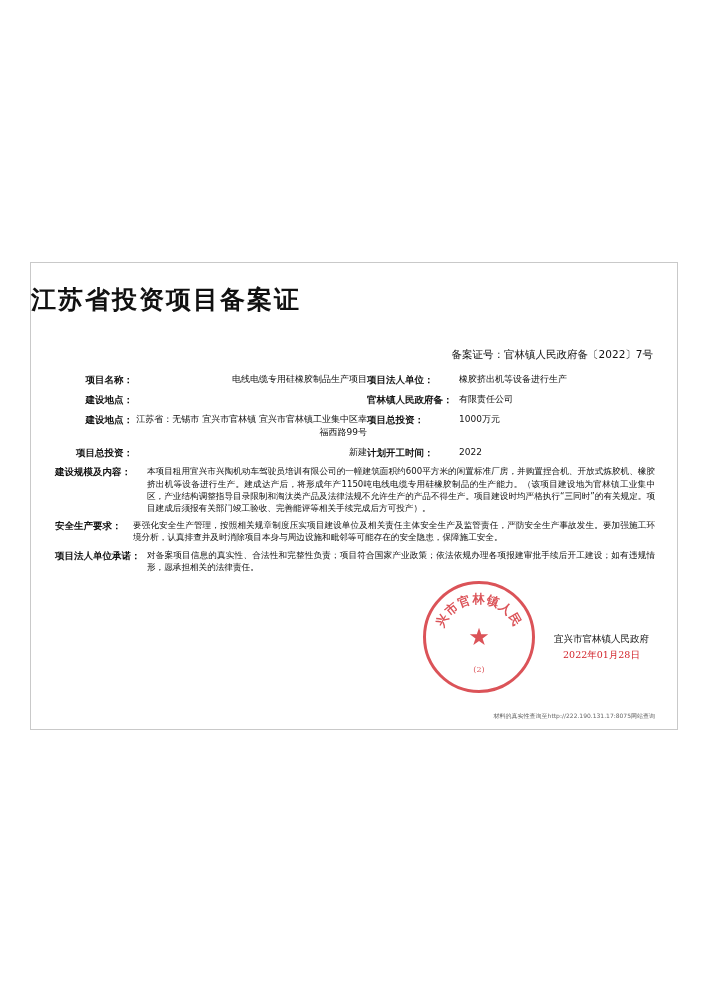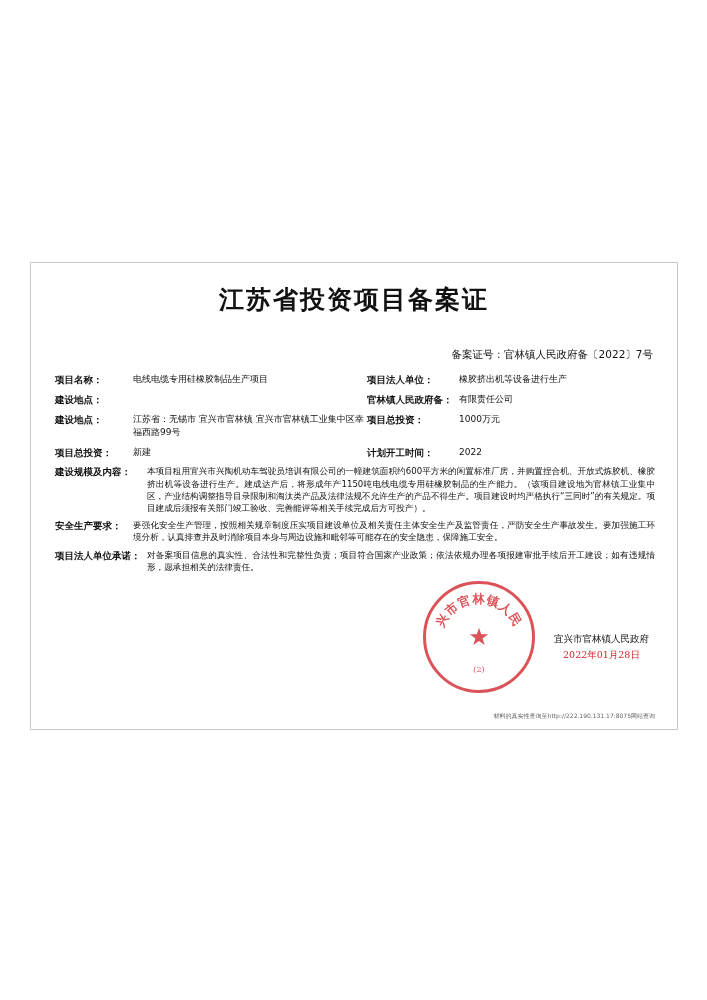--- a/index.html
+++ b/index.html
@@ -54,21 +54,20 @@
   .qrgrid i {
     background: #111;
     display: block;
   }
   
   .cert-title {
     position: absolute;
     left: 0;
     top: 20px;
     width: 100%;
-    text-align: center;
     font-family: "DejaVu Serif", serif;
     font-weight: bold;
     font-size: 25px;
     letter-spacing: 2px;
     color: #111;
   }
   .record-no {
     position: absolute;
     right: 24px;
     top: 85px;
@@ -88,21 +87,21 @@
     align-items: flex-start;
     padding: 0 22px 0 24px;
     box-sizing: border-box;
     margin-bottom: 6px;
   }
   .col {
     display: flex;
     align-items: flex-start;
     box-sizing: border-box;
   }
-  .col.left { width: 52%; }
+  .col.left { width: 52%; text-align: right; }
   .col.right { width: 48%; }
   .lbl {
     font-size: 9.5px;
     font-weight: bold;
     color: #111;
     white-space: nowrap;
     line-height: 1.45;
     flex: 0 0 auto;
   }
   .lbl.w7 { width: 78px; }

